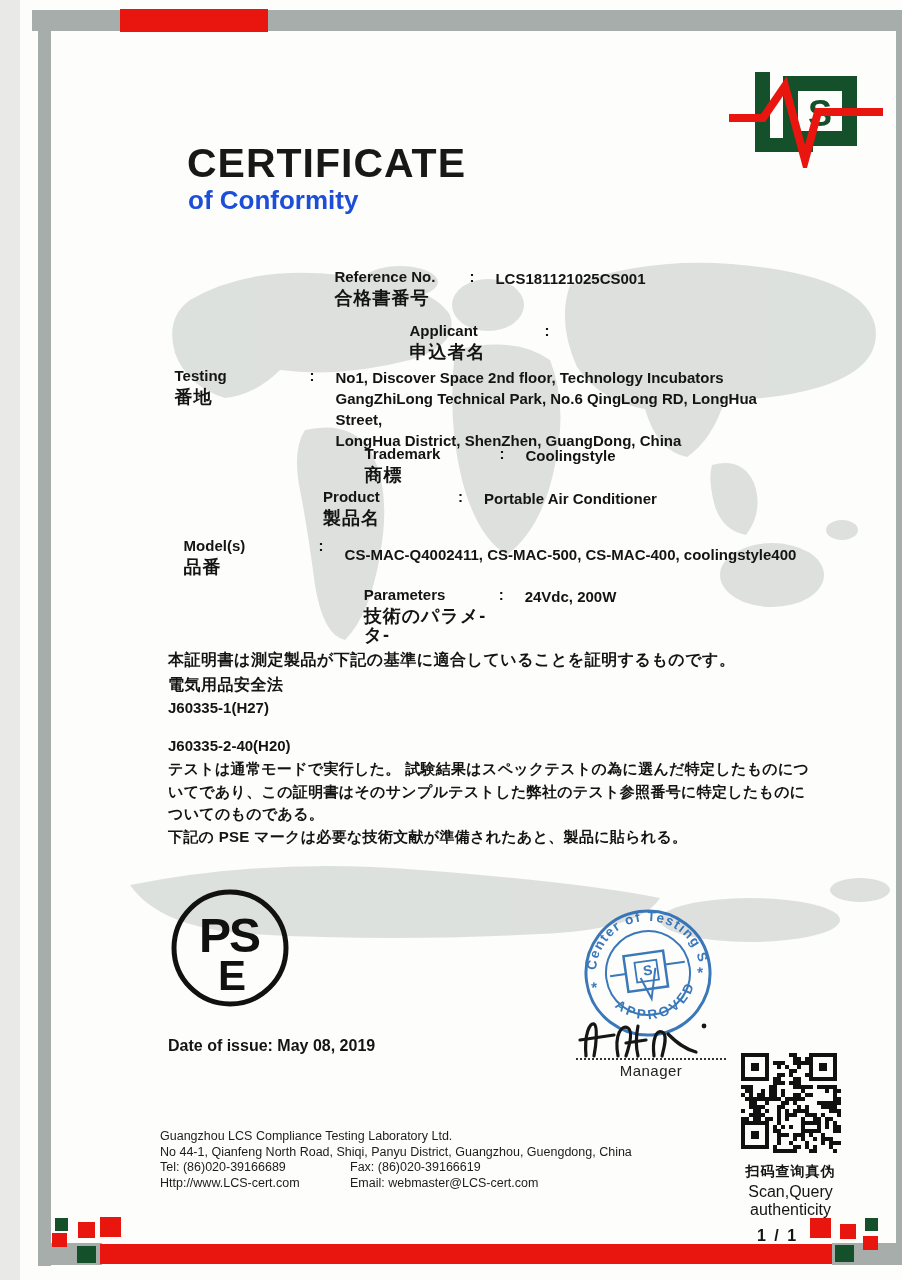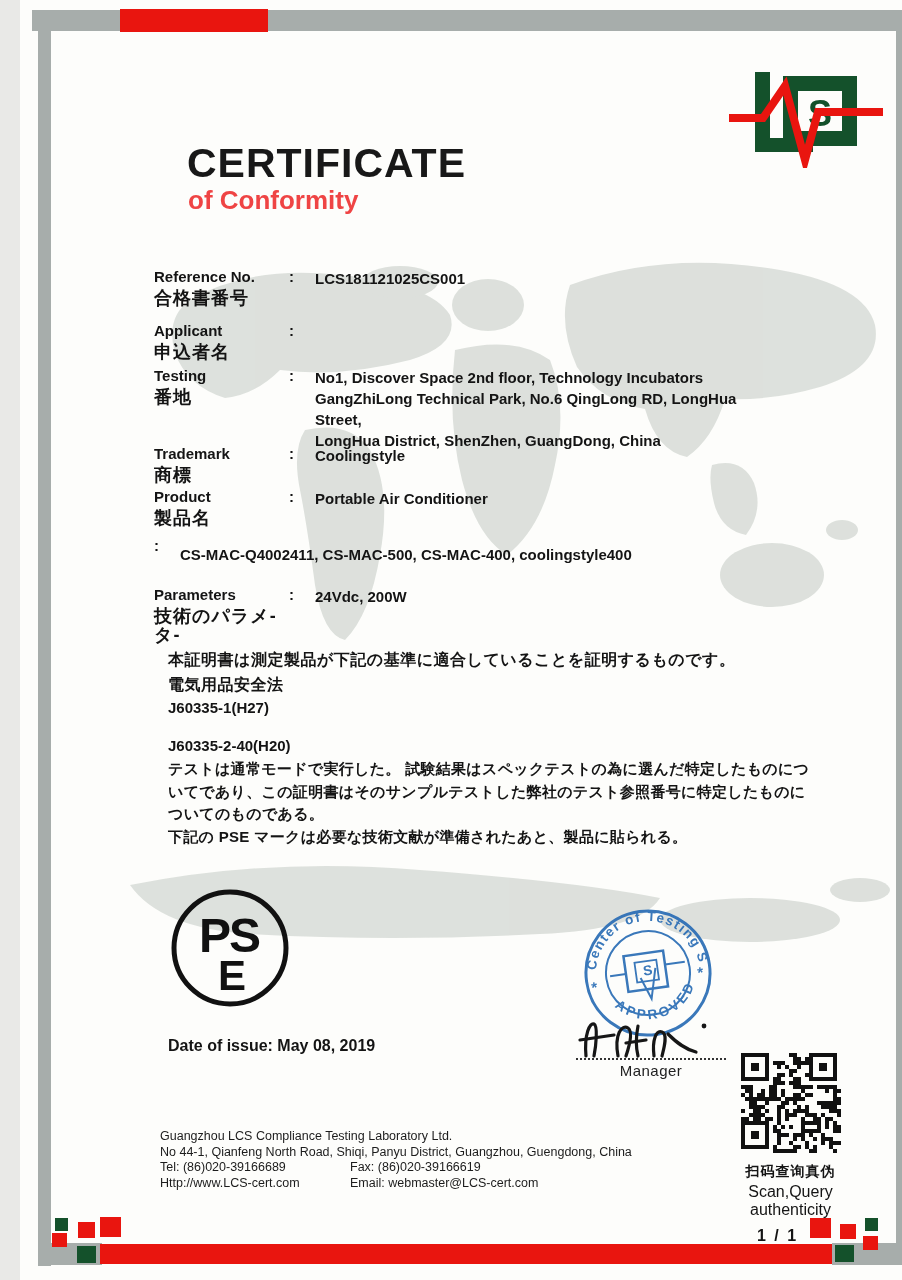--- a/index.html
+++ b/index.html
@@ -11,24 +11,24 @@
   .frame{position:absolute;background:#a7adab;}
   .deco{position:absolute;}
   .red{background:#e9150f;}
   .green{background:#14512b;}
 
   
   .map{position:absolute;left:80px;top:230px;pointer-events:none;}
 
   
   .title{position:absolute;left:167px;top:140px;font-size:41px;font-weight:bold;letter-spacing:1px;color:#181818;}
-  .subtitle{position:absolute;left:168px;top:185px;font-size:26px;font-weight:bold;color:#ef4444;}
-
-  
-  .row{position:absolute;left:134px;width:640px;display:flex;align-items:flex-start;}
+  .subtitle{position:absolute;left:168px;top:185px;font-size:26px;font-weight:bold;color:#1d4ed8;}
+
+  
+  .row{position:absolute;left:150px;width:640px;display:flex;align-items:flex-start;justify-content:center;}
   .lbl{width:135px;flex:0 0 135px;}
   .lbl .en{font-size:15px;font-weight:bold;display:block;line-height:18px;}
   .lbl .jp{font-size:18px;font-weight:600;display:block;line-height:19px;margin-top:3px;letter-spacing:1px;}
   .colon{width:26px;flex:0 0 26px;font-size:15px;font-weight:bold;}
   .val{font-size:15px;font-weight:bold;line-height:21px;max-width:470px;}
 
   
   .stmt{position:absolute;left:148px;font-weight:600;}
   .jp16{font-size:16px;letter-spacing:0.5px;}
   .lat15{font-size:15px;font-weight:bold;}
@@ -151,20 +151,24 @@
   <div class="row" style="top:488px;">
     <div class="lbl">
         <span class="en">Product</span>
         <span class="jp">製品名</span>
       </div>
     <div class="colon">:</div>
     <div class="val">Portable Air Conditioner</div>
   </div>
 
   <div class="row" style="top:537px;">
+    <div class="lbl">
+        <span class="en">Model(s)</span>
+        <span class="jp">品番</span>
+      </div>
     <div class="colon">:</div>
     <div class="val" style="padding-top:7px;max-width:520px;">CS-MAC-Q4002411, CS-MAC-500, CS-MAC-400, coolingstyle400</div>
   </div>
 
   <div class="row" style="top:586px;">
     <div class="lbl">
         <span class="en">Parameters</span>
         <span class="jp">技術のパラメ-タ-</span>
       </div>
     <div class="colon">:</div>

